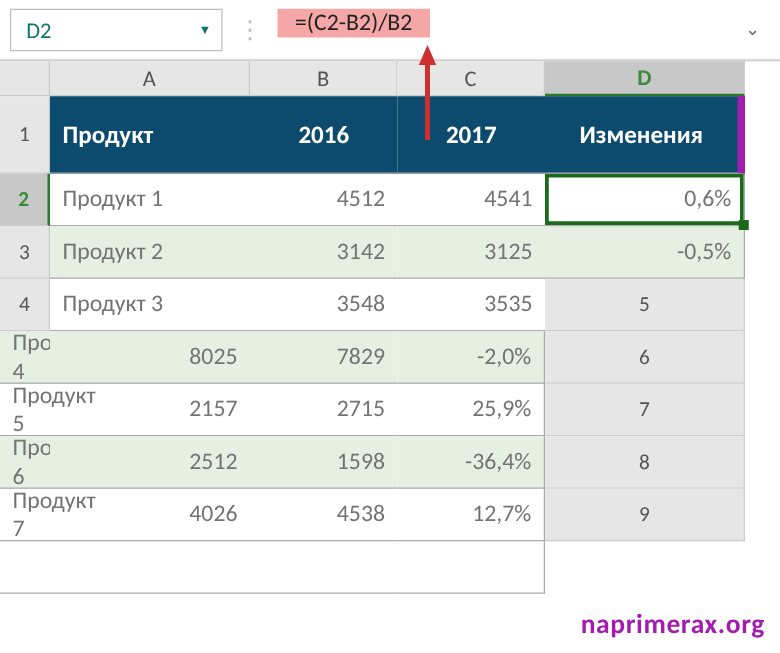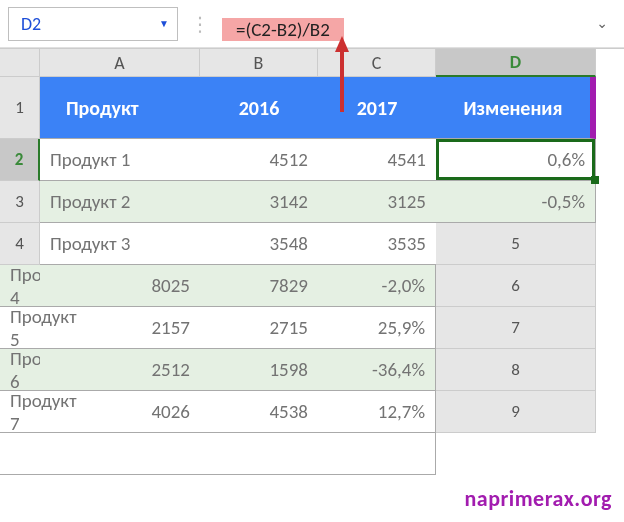--- a/index.html
+++ b/index.html
@@ -23,31 +23,31 @@
     .name-box {
       display: flex;
       align-items: center;
       border: 1px solid #bfbfbf;
       height: 34px;
       width: 170px;
       padding: 0 8px 0 12px;
       justify-content: space-between;
       background: #fff;
     }
-    .name-box span { color: #1d4ed8; }
+    .name-box span { color: #0f766e; }
     .dd-icon { color: #888; font-size: 10px; }
     .sep {
       color: #bbb;
       font-size: 20px;
       padding: 0 2px;
     }
     .formula-area {
       flex: 1;
       display: flex;
-      align-items: flex-end;
+      align-items: flex-start;
       height: 34px;
       gap: 24px;
     }
     .formula-box {
       display: flex;
       align-items: center;
       background: #f5a6a6;
       padding: 0 14px;
       font-size: 19px;
       color: #222;
@@ -102,27 +102,27 @@
     .row-head { height: 42px; font-size: 17px; }
     .col-head.sel { background: #c8c8c8; color: #3a8a3a; font-weight: bold; border-bottom: 2px solid #2a7a2a; }
     .row-head.sel { background: #c8c8c8; color: #3a8a3a; font-weight: bold; border-right: 2px solid #2a7a2a; }
     .corner {
       background: #e6e6e6;
       border-right: 1px solid #ccc;
       border-bottom: 1px solid #ccc;
       height: 28px;
     }
     .th {
-      background: #3b82f6;
+      background: #0c4a6e;
       color: #fff;
       font-weight: bold;
       font-size: 20px;
       display: flex;
       align-items: center;
-      padding: 0 26px;
+      padding: 0 10px;
       height: 62px;
       border-bottom: 1px solid #aaa;
     }
     .th.center { justify-content: center; }
     .th.last { border-right: 6px solid #a21caf; }
     .row-head.h1 { height: 62px; }
     .cell {
       display: flex;
       align-items: center;
       padding: 0 10px;

